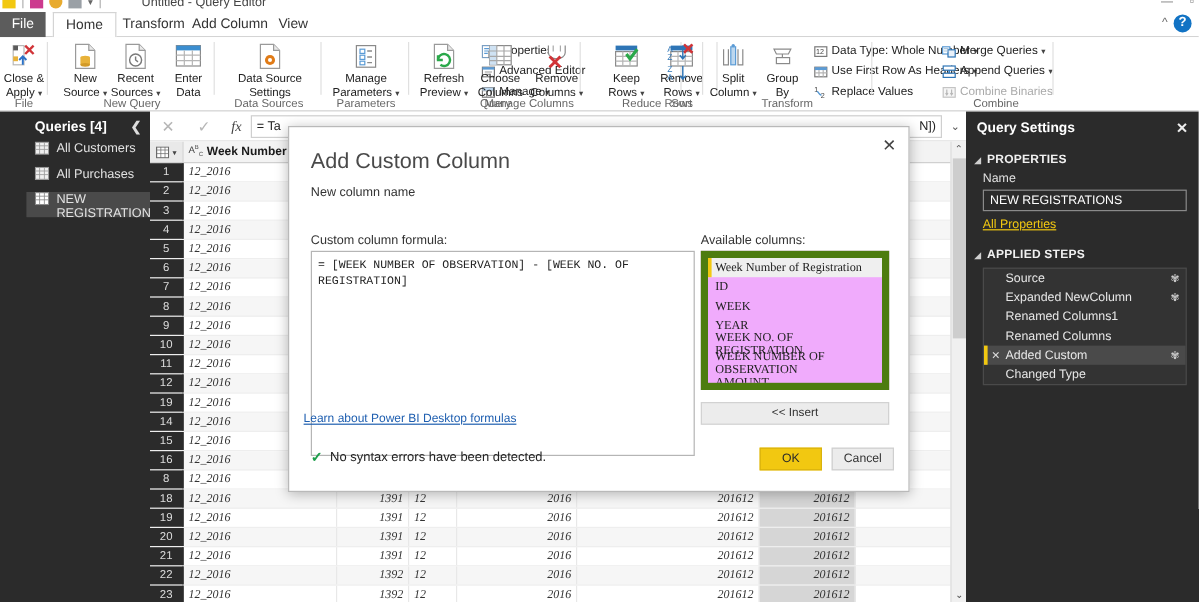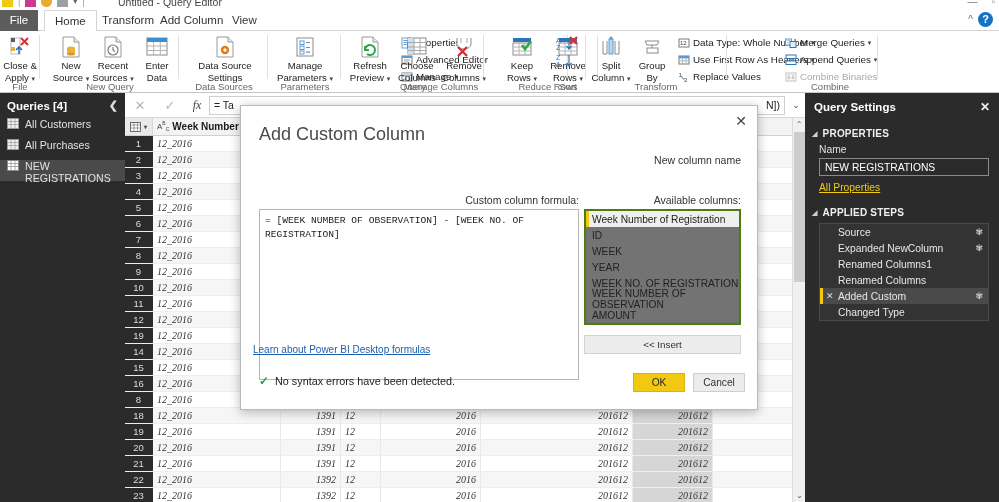--- a/index.html
+++ b/index.html
@@ -66,21 +66,21 @@
     position: absolute; height: 15px; display: flex; align-items: center; gap: 3px;
     font-size: 9.8px; color: #222; cursor: default; white-space: nowrap;
   }
   .smbtn.disabled { color: #aaa; }
   .smic { width: 13px; height: 13px; flex: 0 0 13px; display:flex; align-items:center; justify-content:center;}
   .carat { font-size: 7px; color:#444; }
 
   
   .qpane {
     position: absolute; left: 0; top: 93px; width: 125px; height: 409px;
-    background: #2b2b2b; color: #e6e6e6;
+    background: #2b2b2b; color: #e6e6e6; padding-left: 22px;
   }
   .qpane-hd {
     height: 25px; display: flex; align-items: center; justify-content: space-between;
     padding: 0 7px; font-size: 11.5px; font-weight: bold; color: #fff;
   }
   .qitem {
     height: 21px; display: flex; align-items: flex-start; gap: 6px; padding-left: 7px;
     font-size: 10.6px; color: #e2e2e2; cursor: default;
   }
   .qitem.sel { background: #4a4a4a; }
@@ -161,30 +161,30 @@
   .qs-step .gear { position: absolute; right: 5px; font-size: 9px; color: #cfcfcf; }
 
   
   .modal-shadow {
     position: absolute; left: 240px; top: 105px; width: 518px; height: 305px;
     background: #ffffff; border: 1px solid #b9b9b9;
     box-shadow: 0 2px 10px rgba(0,0,0,.28);
   }
   .md-close { position: absolute; right: 10px; top: 7px; font-size: 14px; color: #444; cursor: default; }
   .md-title { position: absolute; left: 18px; top: 18px; font-size: 18px; color: #4a4a4a; font-weight: normal; }
-  .md-lbl { font-size: 10.5px; color: #333; text-align: right; }
+  .md-lbl { font-size: 10.5px; color: #333; }
   .md-input {
     border: 1px solid #b5b5b5; height: 20px; font-size: 10.8px; color: #111;
     display: flex; align-items: center; padding: 0 4px; background: #fff; font-weight:bold;
   }
   .md-formula {
     border: 1px solid #b5b5b5; background: #fff; padding: 4px 5px;
     font-family: "Liberation Mono", monospace; font-size: 9.6px; color: #222; line-height: 14px;
   }
-  .md-listbox { border: 2px solid #4d7c0f; background: #737373; overflow: hidden; }
+  .md-listbox { border: 6px solid #4d7c0f; background: #f0abfc; overflow: hidden; font-family: Liberation Serif, serif; }
   .md-litem { height: 16px; display:flex; align-items:center; padding-left: 6px; font-size: 10.2px; color: #222; }
   .md-litem.sel { background: #efefef; position: relative; }
   .md-litem.sel::before { content:''; position:absolute; left:0; top:0; bottom:0; width:3px; background:#f2c811; }
   .md-insert {
     background: #ececec; border: 1px solid #d2d2d2; height: 19px;
     display:flex; align-items:center; justify-content:center; font-size: 9.8px; color: #333;
   }
   .md-link { font-size: 10px; color: #1f5fb0; text-decoration: underline; }
   .md-status { display:flex; align-items:center; gap: 6px; font-size: 10.8px; color: #222; }
   .md-check { color: #1d9e4b; font-size: 12px; font-weight: bold; }

